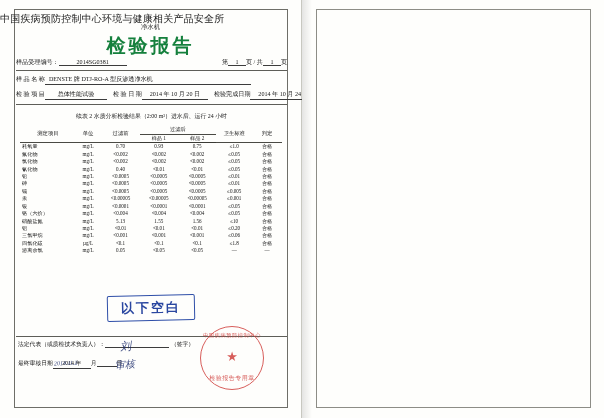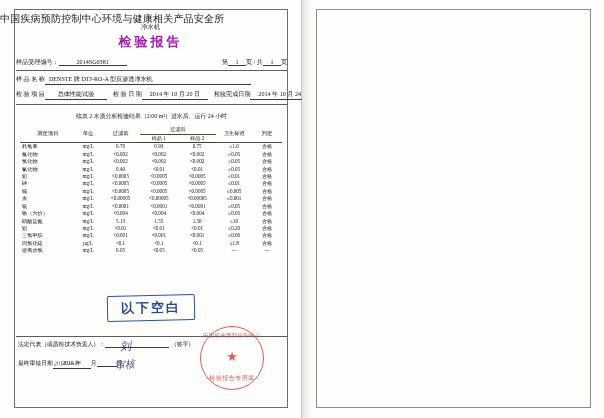--- a/index.html
+++ b/index.html
@@ -73,24 +73,24 @@
     font-size: 6.4px;
     color: #2a2a2a;
   }
   .doc-title {
     position: absolute;
     top: 33px;
     left: 0;
     width: 100%;
     text-align: center;
     font-family: "Liberation Serif", serif;
-    font-size: 13px;
+    font-size: 19px;
     font-weight: bold;
     letter-spacing: 3px;
-    color: #a21caf;
+    color: #15803d;
   }
   .meta {
     position: absolute;
     left: 16px;
     right: 14px;
     top: 58px;
     font-family: "Liberation Serif", serif;
     font-size: 6.1px;
     color: #141414;
   }

